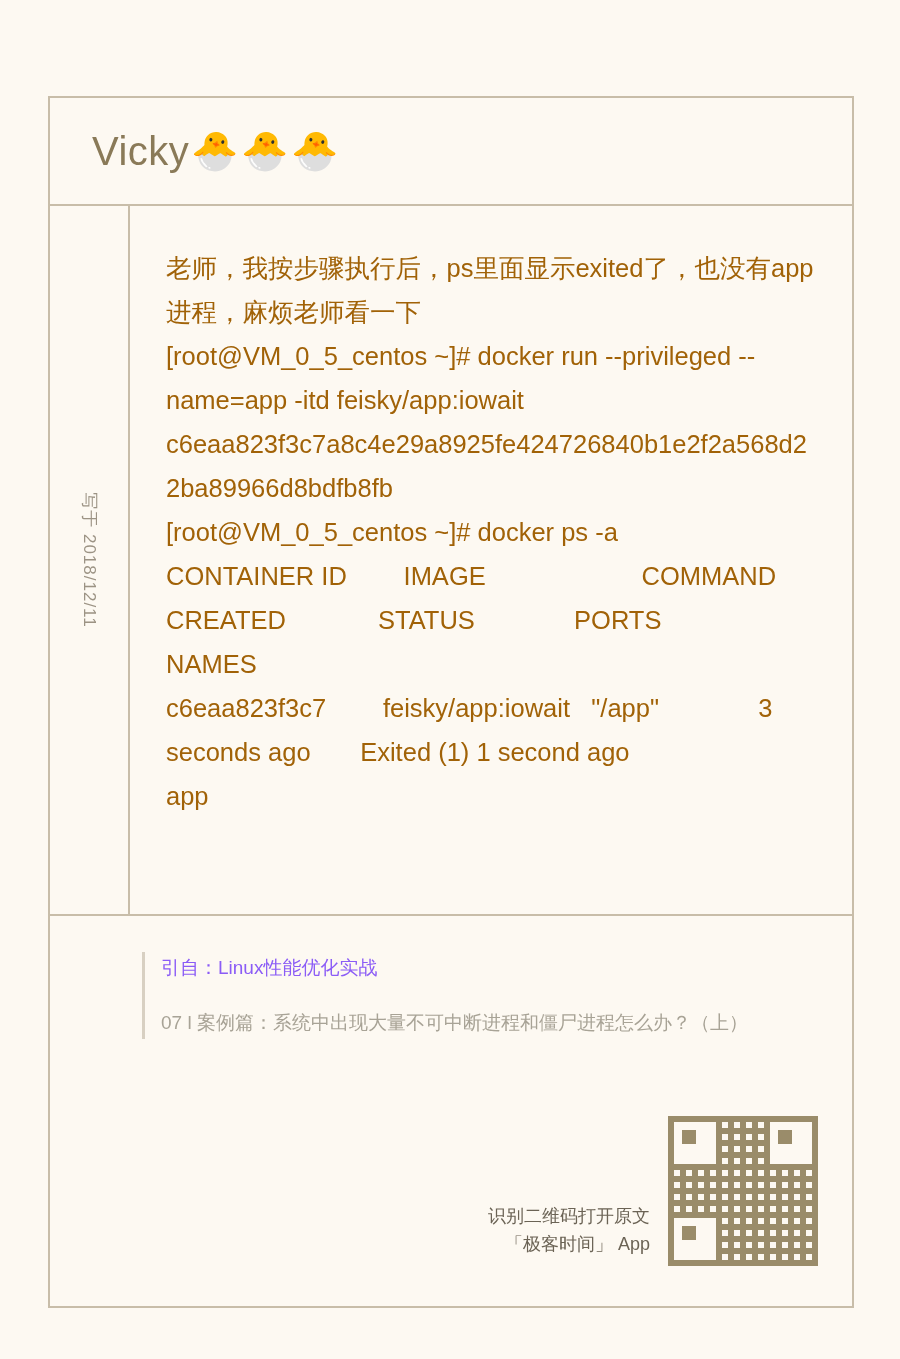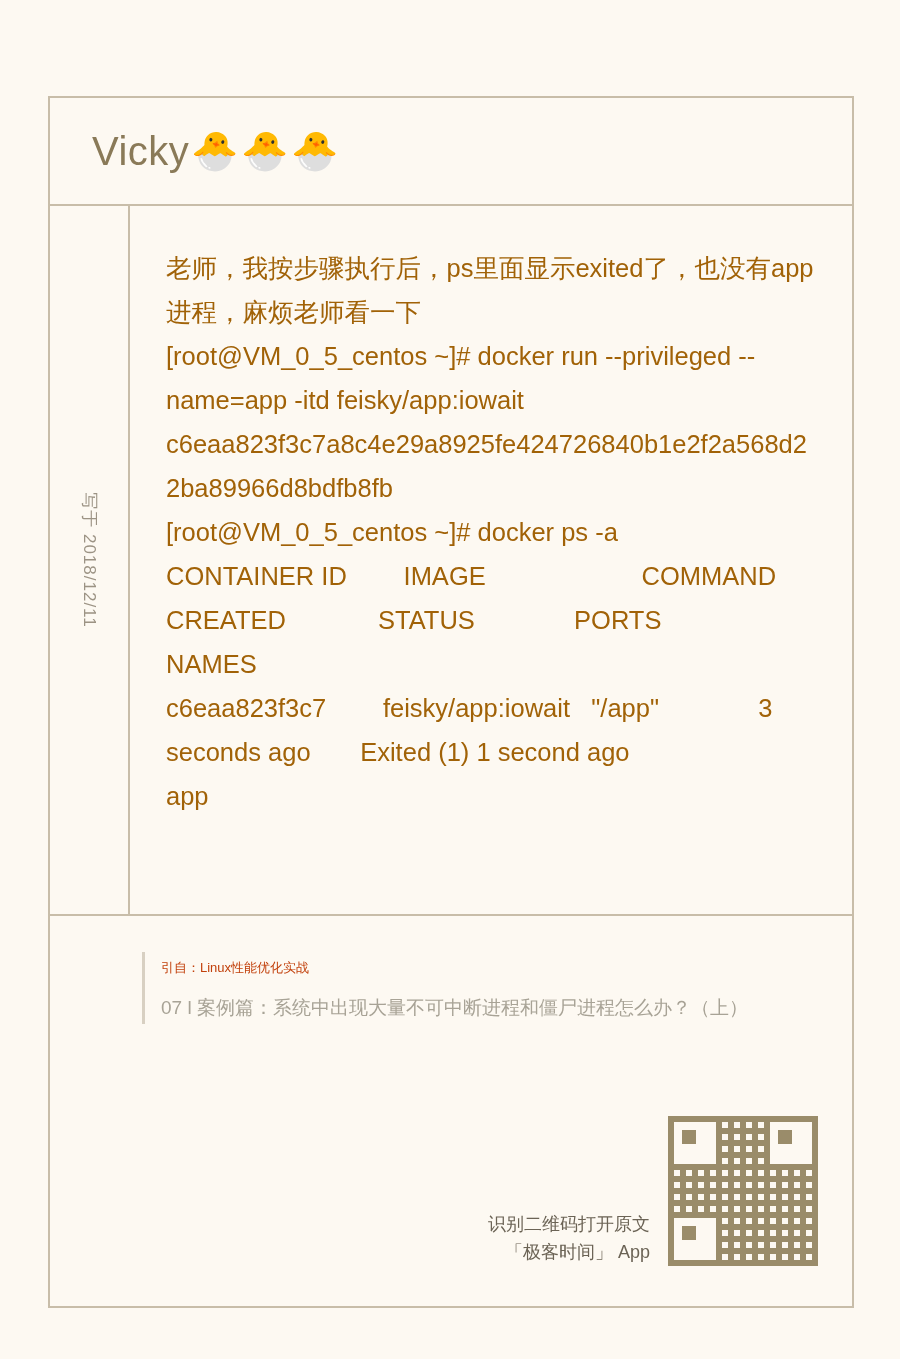--- a/index.html
+++ b/index.html
@@ -94,43 +94,44 @@
     height: 388px;
     position: relative;
   }
   .quote {
     margin-left: 92px;
     border-left: 3px solid #d8d0c2;
     padding-left: 16px;
     box-sizing: border-box;
   }
   .quote-line1 {
-    font-size: 13px;
-    color: #c2410c;
+    font-size: 19px;
+    color: #8b5cf6;
     line-height: 32px;
   }
   .quote-line2 {
     font-size: 19px;
     color: #a8a396;
     line-height: 32px;
-    margin-top: 8px;
+    margin-top: 23px;
   }
   .qr-block {
     position: absolute;
     right: 34px;
     bottom: 38px;
     display: flex;
     align-items: flex-end;
   }
   .qr-caption {
     text-align: right;
     font-size: 18px;
     color: #6b6355;
     line-height: 28px;
     margin-right: 18px;
+    margin-bottom: 8px;
   }
   .qr-code {
     width: 150px;
     height: 150px;
     background:
       repeating-linear-gradient(0deg, #9a8c6a 0 6px, transparent 6px 12px),
       repeating-linear-gradient(90deg, #9a8c6a 0 6px, transparent 6px 12px);
     background-color: #fdf9f2;
     position: relative;
   }

